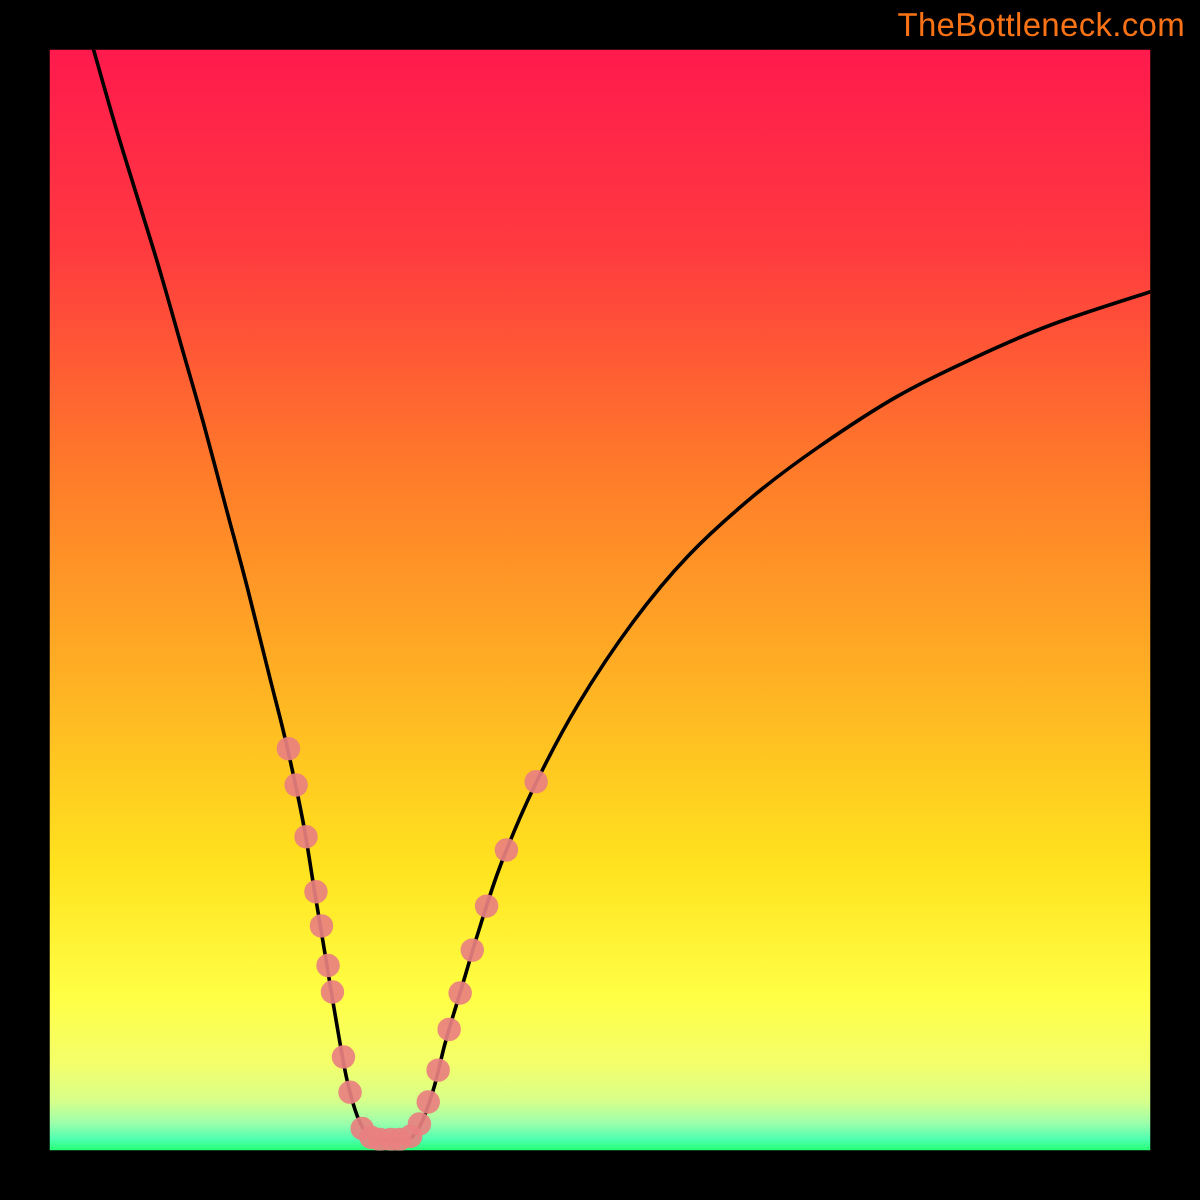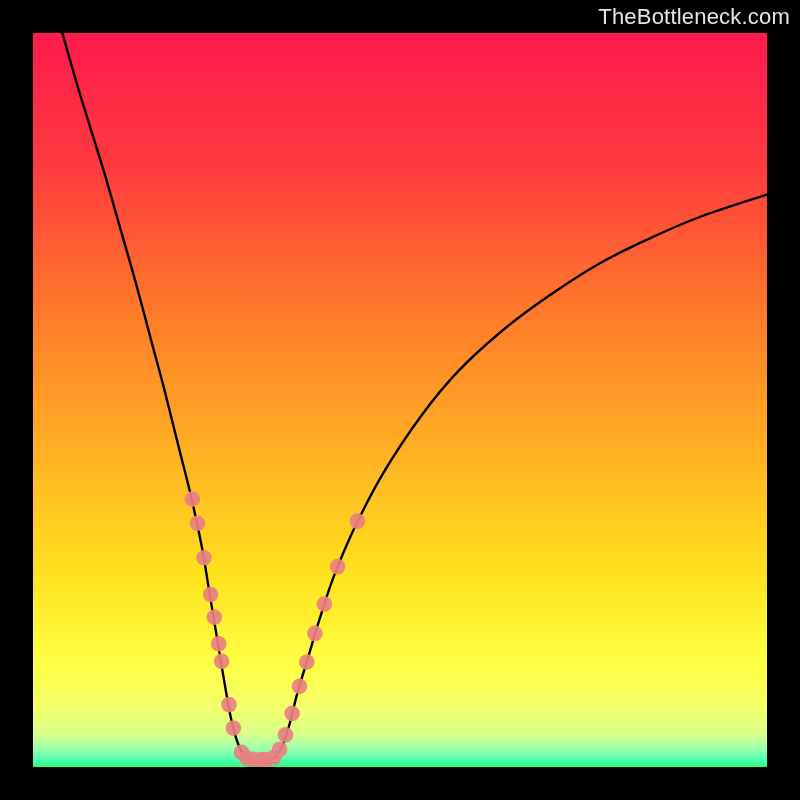--- a/index.html
+++ b/index.html
@@ -14,21 +14,21 @@
   .stage {
     position: relative;
     width: 800px;
     height: 800px;
     background: #000;
   }
   .watermark {
     position: absolute;
     top: 4px;
     right: 10px;
-    color: #e5e5e5;
+    color: #f97316;
     font-size: 22px;
     font-weight: 500;
     letter-spacing: 0.2px;
     z-index: 10;
   }
   .plot-frame {
     position: absolute;
     left: 33px;
     top: 33px;
     width: 734px;

